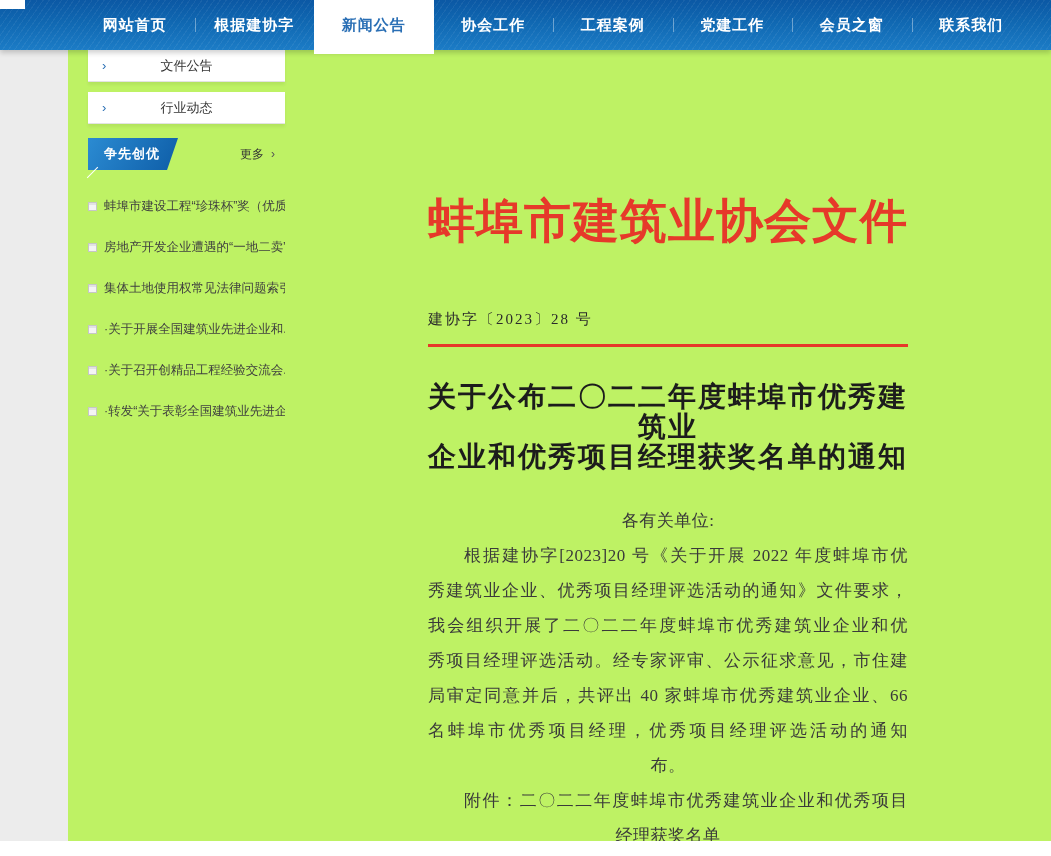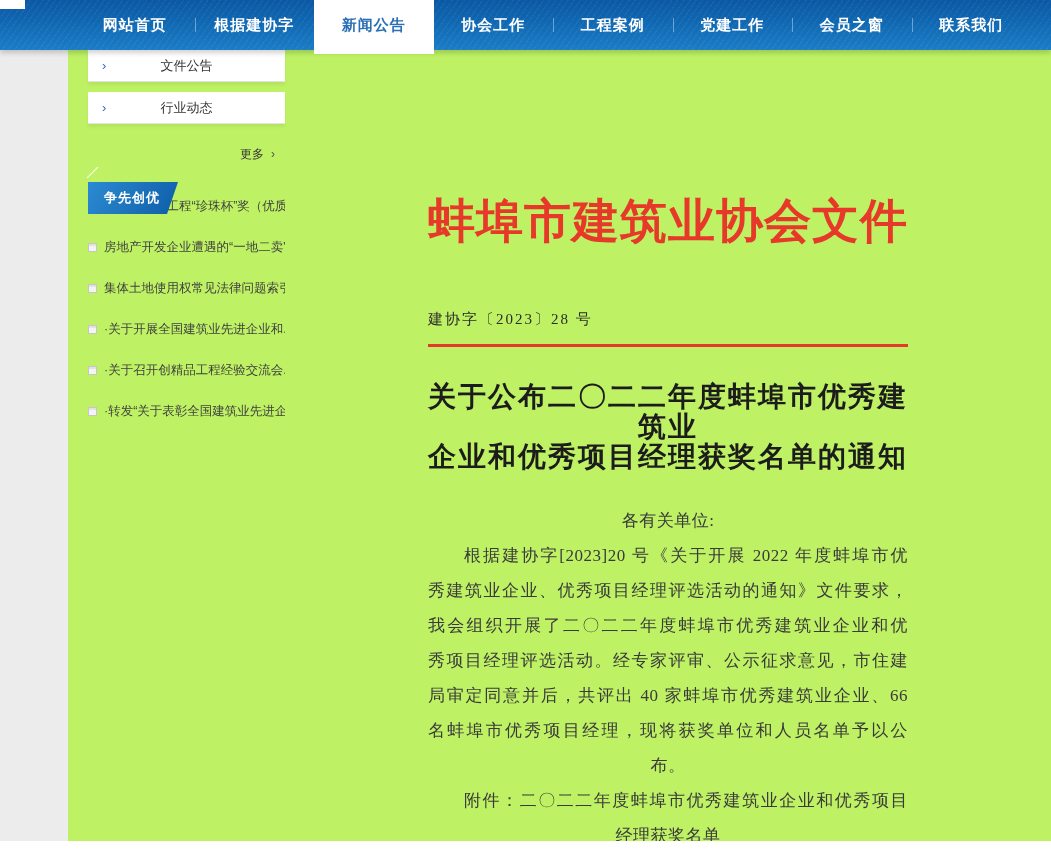--- a/index.html
+++ b/index.html
@@ -43,21 +43,20 @@
     box-shadow:0 3px 3px rgba(0,0,0,.06); margin-bottom:10px; cursor:pointer;
   }
   .side-card .arrow { position:absolute; left:14px; top:0; color:#2a6fb5; font-size:13px; }
 
   .section-bar { position:relative; height:32px; margin-top:14px; }
   .section-title {
     position:relative; display:inline-block; height:32px; line-height:32px;
     padding:0 18px 0 16px; color:#fff; font-size:13px; font-weight:bold; letter-spacing:1px;
     background:linear-gradient(120deg,#2b8bd2 0%,#0e5da7 100%);
     clip-path:polygon(0 0, 100% 0, calc(100% - 11px) 100%, 0 100%);
-    margin-top:44px;
   }
   .section-slash {
     position:absolute; left:-3px; bottom:-3px; width:15px; height:1px; background:#fff;
     transform:rotate(-45deg); z-index:3;
   }
   .section-more { position:absolute; right:10px; top:0; line-height:32px; font-size:12px; color:#333; cursor:pointer; }
   .section-more .more-arrow { color:#555; margin-left:7px; font-size:12px; }
 
   .news-list { margin-top:16px; }
   .news-item {
@@ -159,20 +158,20 @@
       <div>关于公布二〇二二年度蚌埠市优秀建筑业</div>
       <div>企业和优秀项目经理获奖名单的通知</div>
     </div>
     <div class="doc-body">
       <div class="line">各有关单位:</div>
       <div class="line fill indent">根据建协字[2023]20 号《关于开展 2022 年度蚌埠市优</div>
       <div class="line fill">秀建筑业企业、优秀项目经理评选活动的通知》文件要求，</div>
       <div class="line fill">我会组织开展了二〇二二年度蚌埠市优秀建筑业企业和优</div>
       <div class="line fill">秀项目经理评选活动。经专家评审、公示征求意见，市住建</div>
       <div class="line fill">局审定同意并后，共评出 40 家蚌埠市优秀建筑业企业、66</div>
-      <div class="line fill">名蚌埠市优秀项目经理，现将获奖单位和人员名单予以公</div>
+      <div class="line fill">名蚌埠市优秀项目经理，优秀项目经理评选活动的通知</div>
       <div class="line">布。</div>
       <div class="line fill indent">附件：二〇二二年度蚌埠市优秀建筑业企业和优秀项目</div>
       <div class="line">经理获奖名单</div>
     </div>
   </div>
 
 </div>
 
 </body></html>

